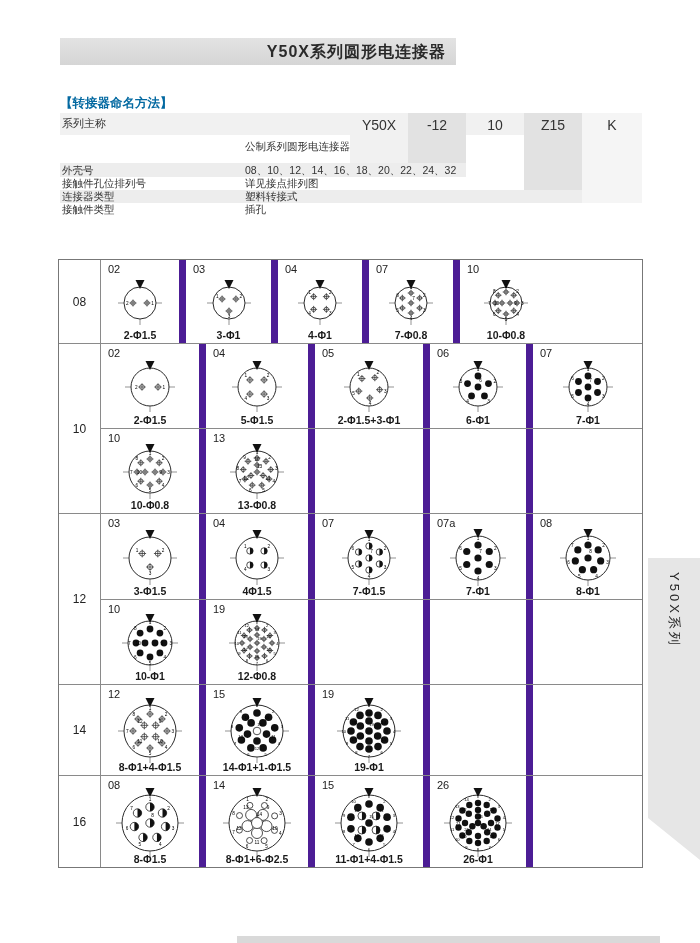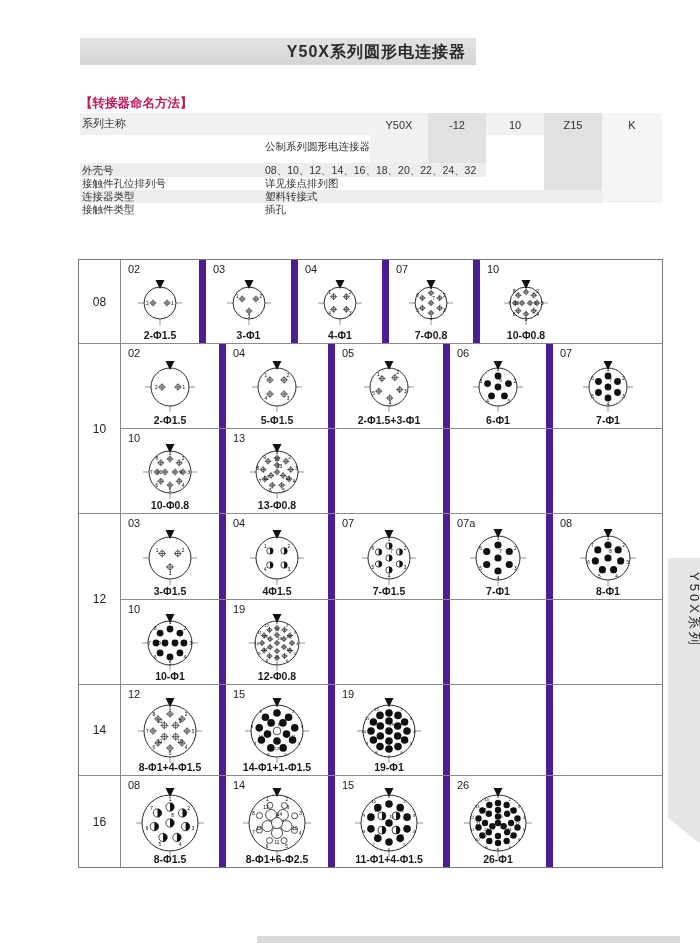--- a/index.html
+++ b/index.html
@@ -1,35 +1,35 @@
 <!DOCTYPE html>
 <html><head>
 <meta charset="utf-8">
 <style>
   html,body{margin:0;padding:0;}
   body{width:700px;height:943px;background:#ffffff;position:relative;overflow:hidden;
        font-family:"Liberation Sans","DejaVu Sans",sans-serif;color:#222;}
-  .page{position:absolute;inset:0;margin-left:20px;}
+  .page{position:absolute;inset:0;}
   
   .header-bar{position:absolute;left:60px;top:38px;width:396px;height:27px;
       background:linear-gradient(#e3e3e3,#d5d5d5);}
   .header-title{position:absolute;right:10px;top:0;line-height:27px;font-size:16px;
       font-weight:bold;color:#2a2a2a;letter-spacing:1px;white-space:nowrap;}
   
-  .naming-title{position:absolute;left:60px;top:95px;font-size:12.5px;font-weight:bold;color:#be185d;}
+  .naming-title{position:absolute;left:60px;top:95px;font-size:12.5px;font-weight:bold;color:#0369a1;}
   .naming-table{position:absolute;left:60px;top:113px;width:582px;height:103px;}
   .naming-table .stripe,.naming-table .blk{position:absolute;}
   .s1{left:0;top:0;width:582px;height:22px;background:#f1f1f1;}
   .s3{left:0;top:50px;width:406px;height:14px;background:#ededed;}
   .s5{left:0;top:77px;width:522px;height:13px;background:#ededed;}
   .b-y50x{left:290px;top:0;width:58px;height:50px;background:#f1f1f1;}
   .b-12{left:348px;top:0;width:58px;height:50px;background:#e2e2e2;}
   .b-z15{left:464px;top:0;width:58px;height:77px;background:#e2e2e2;}
   .b-k{left:522px;top:0;width:60px;height:90px;background:#f5f5f5;}
-  .code-cell{position:absolute;top:5px;height:14px;line-height:14px;font-size:11px;
+  .code-cell{position:absolute;top:5px;height:14px;line-height:14px;font-size:14px;
       text-align:center;color:#333;}
   .nrow-label{position:absolute;left:2px;font-size:10.5px;line-height:13px;color:#333;white-space:nowrap;}
   .nrow-desc{position:absolute;left:185px;font-size:10.5px;line-height:13px;color:#333;white-space:nowrap;}
   
   .layout-title{position:absolute;left:60px;top:234px;font-size:14px;font-weight:bold;color:#111;}
   #pin-table{position:absolute;left:58px;top:259px;width:585px;border:1px solid #777;
       box-sizing:border-box;background:#fff;}
   #pin-table *{box-sizing:border-box;}
   .shell-row{display:flex;}
   .shell-row + .shell-row{border-top:1px solid #8a8a8a;}

